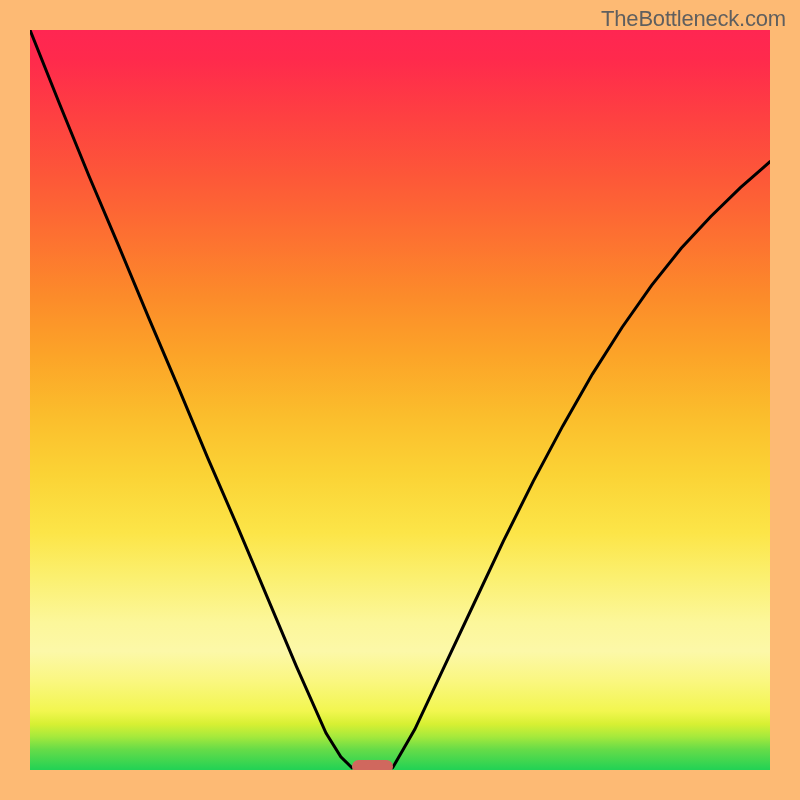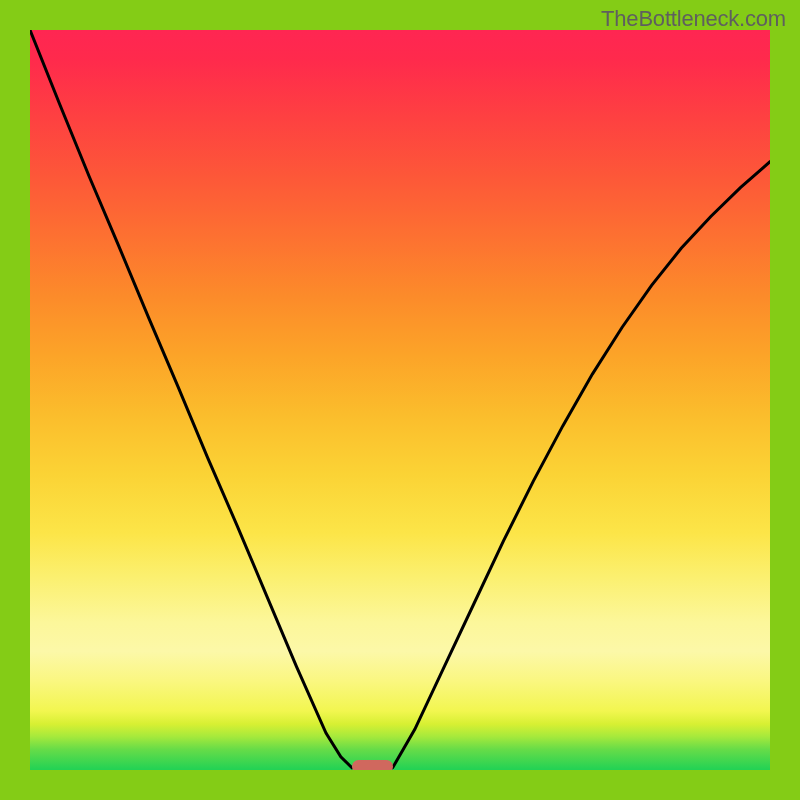--- a/index.html
+++ b/index.html
@@ -6,21 +6,21 @@
   body {
     width: 800px;
     height: 800px;
     background: #000;
     position: relative;
     font-family: Arial, Helvetica, sans-serif;
   }
   .frame {
     position: absolute;
     inset: 0;
-    background: #84cc16;
+    background: #fdba74;
   }
   .plot-area {
     position: absolute;
     left: 30px;
     top: 30px;
     width: 740px;
     height: 740px;
     overflow: hidden;
   }
   .gradient-bg {

